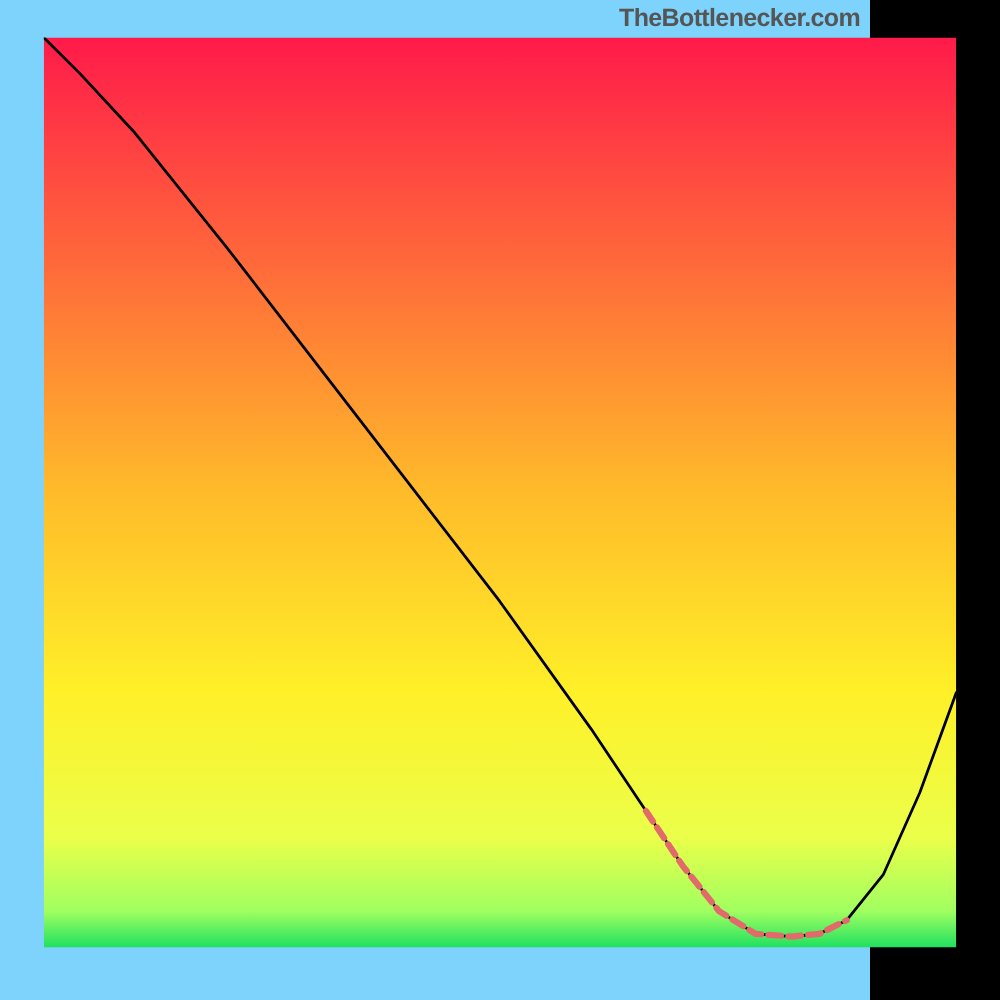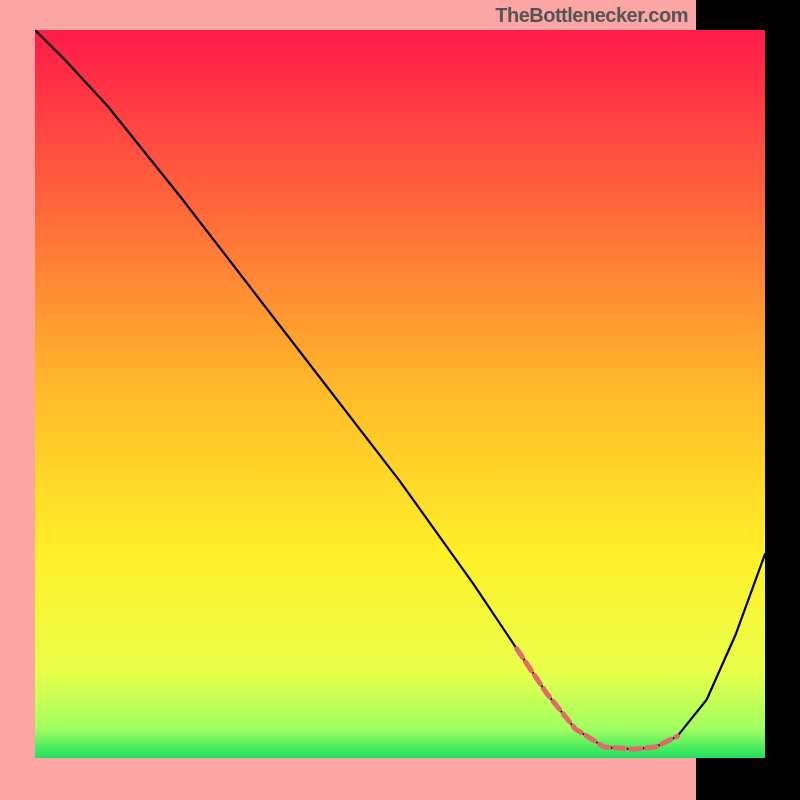--- a/index.html
+++ b/index.html
@@ -8,21 +8,21 @@
     background: #000;
     width: 800px;
     height: 800px;
     overflow: hidden;
     font-family: Arial, sans-serif;
   }
   .container {
     position: relative;
     width: 696px;
     height: 800px;
-    background: #fca5a5;
+    background: #7dd3fc;
   }
   .watermark {
     position: absolute;
     top: 4px;
     right: 8px;
     color: #555;
     font-size: 20px;
     font-weight: bold;
     z-index: 10;
     letter-spacing: -0.5px;

